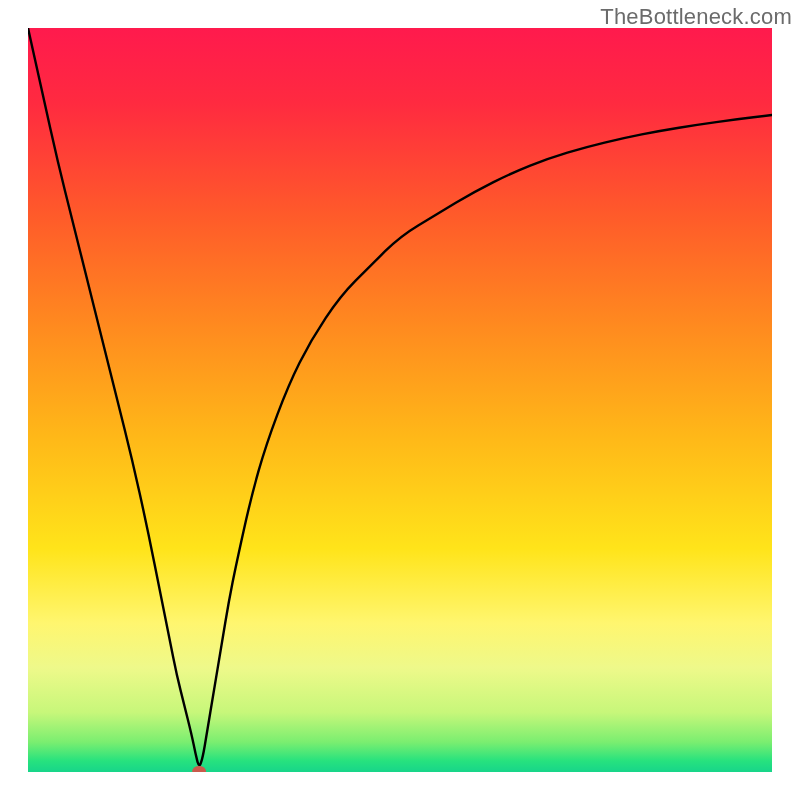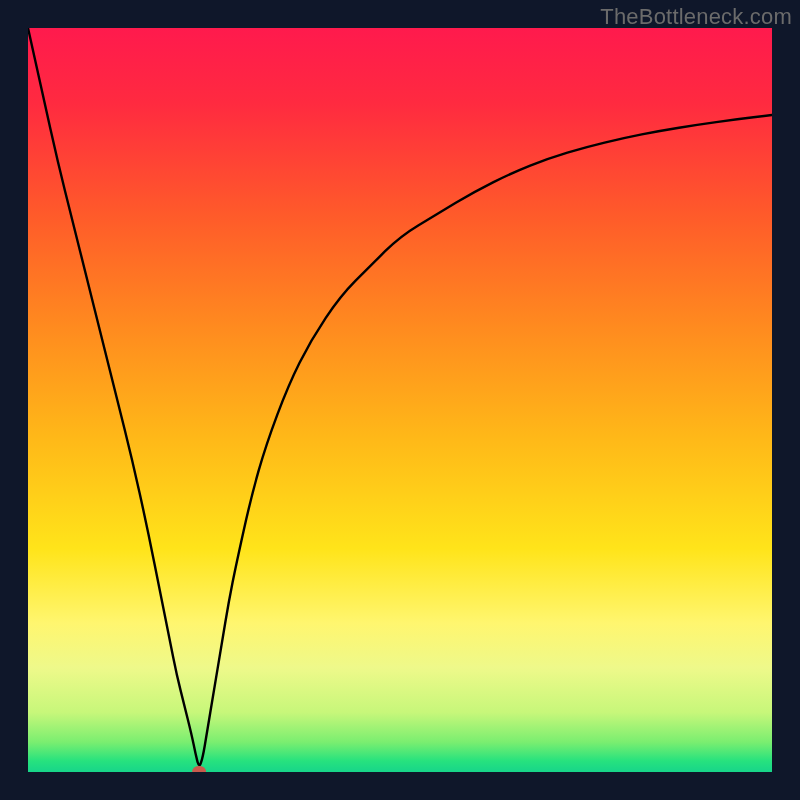--- a/index.html
+++ b/index.html
@@ -8,21 +8,21 @@
     width: 800px;
     height: 800px;
     background: #000;
     font-family: Arial, Helvetica, sans-serif;
     overflow: hidden;
   }
   .container {
     position: relative;
     width: 800px;
     height: 800px;
-    background: #0f172a;
+    background: #ffffff;
   }
   .plot-area {
     position: absolute;
     left: 28px;
     top: 28px;
     width: 744px;
     height: 744px;
     overflow: hidden;
   }
   .watermark {

